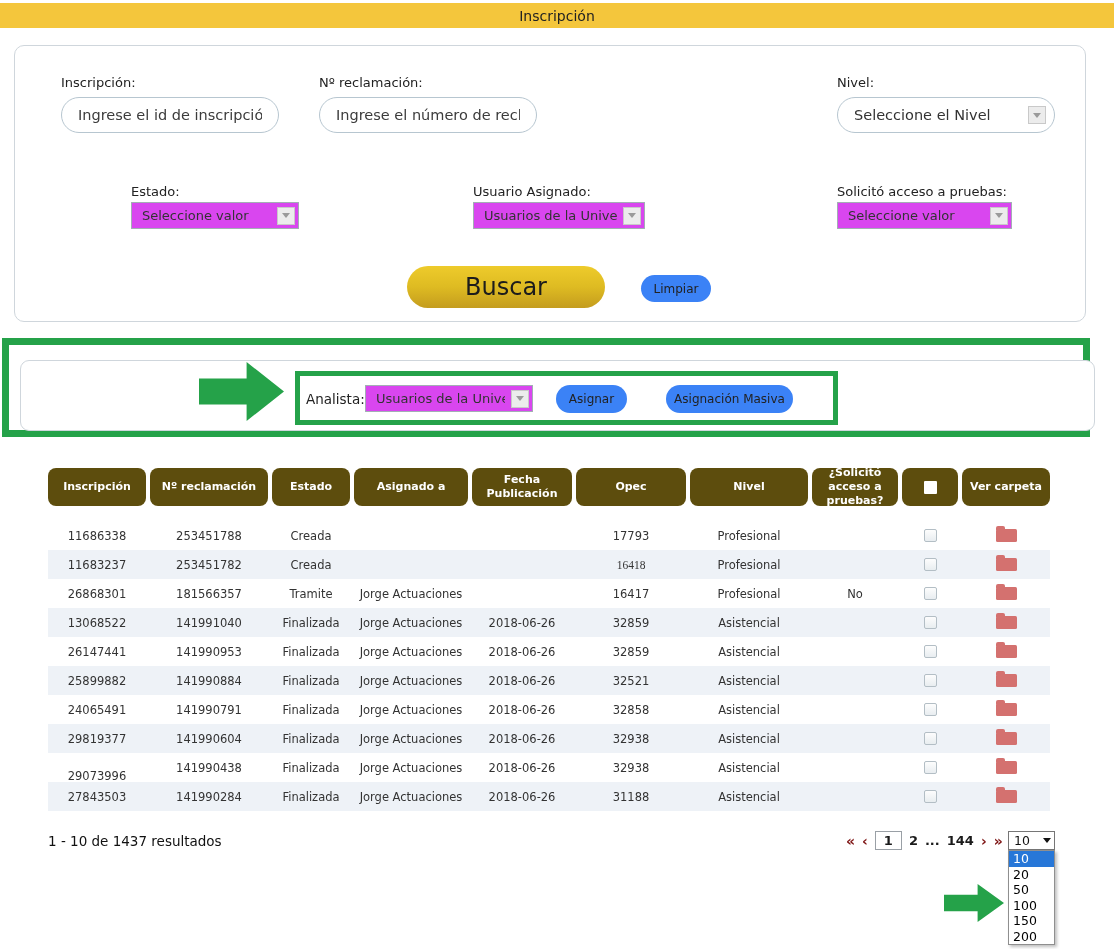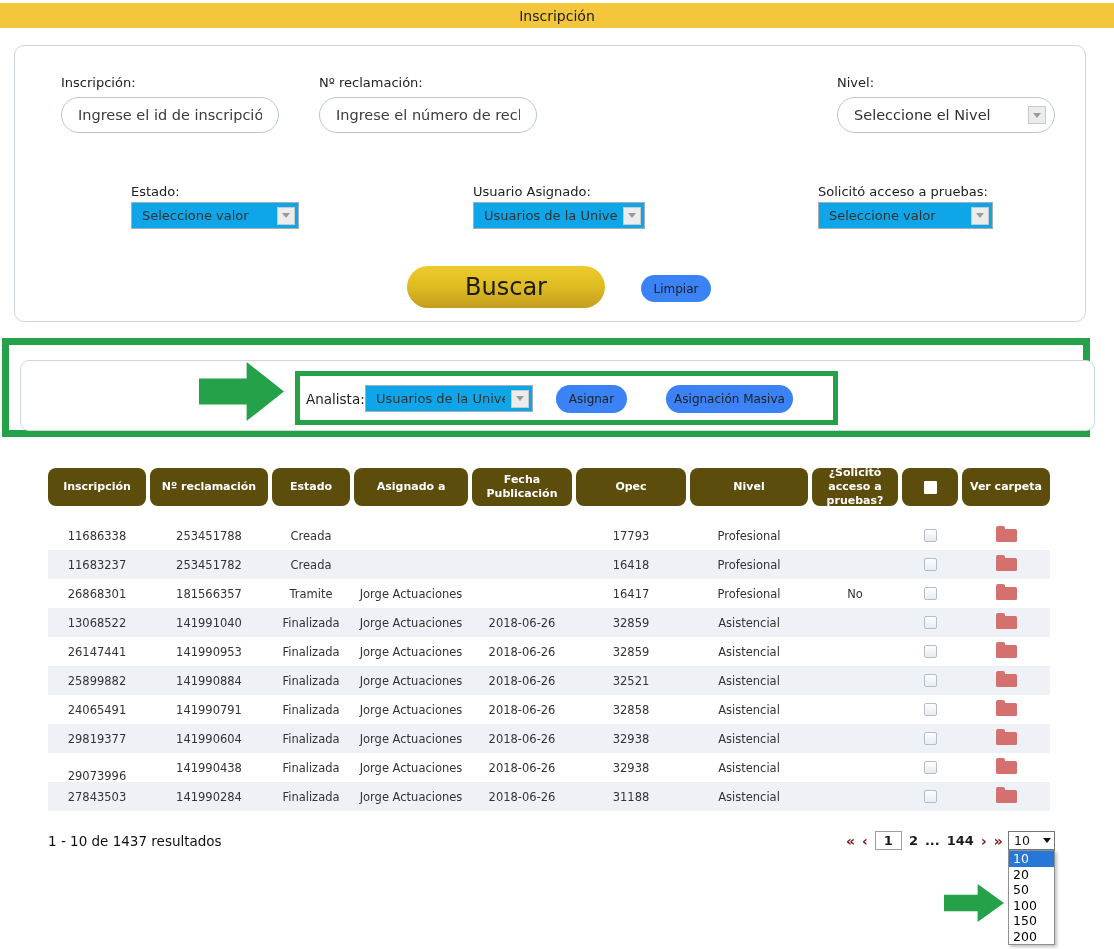--- a/index.html
+++ b/index.html
@@ -15,21 +15,21 @@
   .fgroup { position:absolute; }
   .flabel { font-size:13px; color:#222; margin-bottom:7px; }
   .rinput { width:218px; height:36px; border:1.5px solid #b7c6d0; border-radius:18px;
             padding:0 16px; font-size:14.5px; color:#333; font-family:"DejaVu Sans",sans-serif;
             background:#fff; outline:none; white-space:nowrap; overflow:hidden; }
   input.rinput::placeholder { color:#3c3c3c; opacity:1; }
   .rselect { width:218px; height:36px; border:1.5px solid #b7c6d0; border-radius:18px;
              padding:0 8px 0 16px; font-size:14.5px; color:#333; background:#fff;
              display:flex; align-items:center; justify-content:space-between; cursor:pointer;
              white-space:nowrap; overflow:hidden; }
-  .sqselect { height:27px; border:1px solid #a3aeb5; background:#0ea5e9; padding:0 3px 0 10px;
+  .sqselect { height:27px; border:1px solid #a3aeb5; background:#d946ef; padding:0 3px 0 10px;
               font-size:13px; color:#333; display:flex; align-items:center; justify-content:space-between;
               cursor:pointer; white-space:nowrap; overflow:hidden; }
   .ddbtn { width:18px; height:18px; background:#ececec; border:1px solid #c9c9c9; flex:0 0 auto;
            display:flex; align-items:center; justify-content:center; margin-left:6px; }
   .ddbtn::after { content:""; border-left:4px solid transparent; border-right:4px solid transparent;
                   border-top:5px solid #9a9a9a; }
   .sqselect .txt, .rselect .txt { overflow:hidden; white-space:nowrap; }
 
   .btn-buscar { position:absolute; left:392px; top:220px; width:198px; height:42px; border:none;
                 border-radius:21px; background:linear-gradient(180deg,#eecb2b 0%,#debb22 50%,#c49c1e 100%);
@@ -130,21 +130,21 @@
   </div>
 
   <div class="fgroup" style="left:458px; top:138px;">
     <div class="flabel" style="margin-bottom:3px;">Usuario Asignado:</div>
     <div class="sqselect" style="width:172px;">
       <span class="txt">Usuarios de la Universidad</span>
       <span class="ddbtn"></span>
     </div>
   </div>
 
-  <div class="fgroup" style="left:803px; top:138px;">
+  <div class="fgroup" style="left:822px; top:138px;">
     <div class="flabel" style="margin-bottom:3px;">Solicitó acceso a pruebas:</div>
     <div class="sqselect" style="width:175px;">
       <span class="txt">Seleccione valor</span>
       <span class="ddbtn"></span>
     </div>
   </div>
 
   <button class="btn-buscar">Buscar</button>
   <button class="pill btn-limpiar">Limpiar</button>
 </div>
@@ -193,21 +193,21 @@
         <div class="td" style="width: 88px;">
           <span class="folder"></span>
         </div>
       </div>
       <div class="tr">
         <div class="td" style="width: 98px;">11683237</div>
         <div class="td" style="width: 118px;">253451782</div>
         <div class="td" style="width: 78px;">Creada</div>
         <div class="td" style="width: 114px;"></div>
         <div class="td" style="width: 100px;"></div>
-        <div class="td" style="width: 110px;">16418</div>
+        <div class="td" style="width: 110px; font-family: Liberation Serif, serif;">16418</div>
         <div class="td" style="width: 118px;">Profesional</div>
         <div class="td" style="width: 86px;"></div>
         <div class="td" style="width: 56px;">
           <span class="cb"></span>
         </div>
         <div class="td" style="width: 88px;">
           <span class="folder"></span>
         </div>
       </div>
       <div class="tr">

